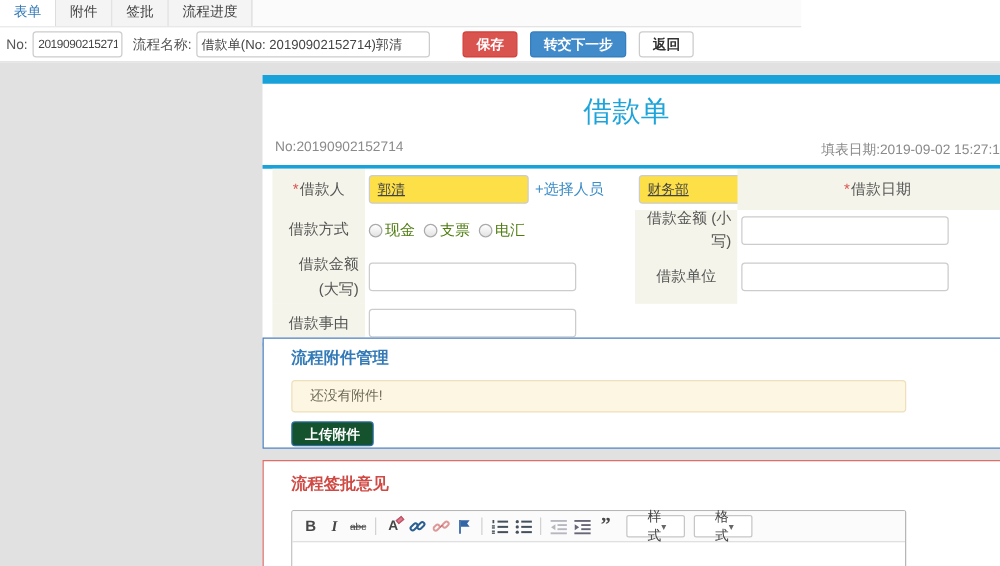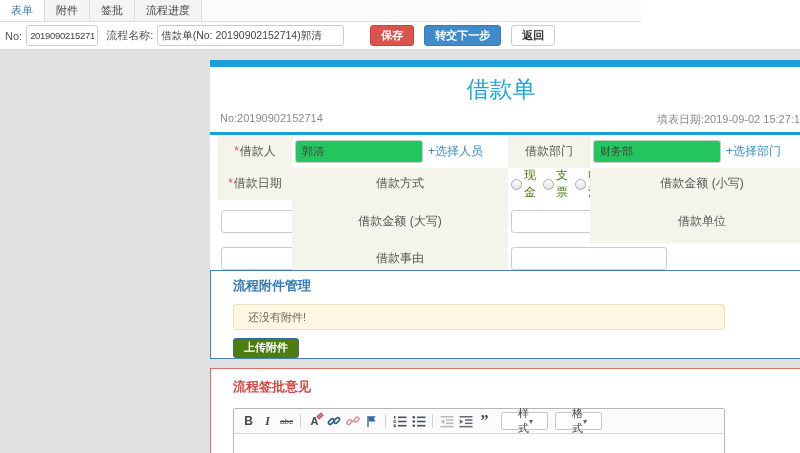--- a/index.html
+++ b/index.html
@@ -41,37 +41,37 @@
             padding-right:22px; font-size:11px; color:#8a8a8a; }
   .divider { height:3px; background:#18a2d9; }
   .form-table { display:grid; grid-template-columns:74px 216px 82px 1fr;
                 grid-template-rows:33px 32px 43px 31px; margin:0 8px; }
   .lc { background:#f4f4ea; display:flex; align-items:center; justify-content:center;
         text-align:right; font-size:12px; color:#555; padding:0 5px; line-height:1.6; }
   .ic { display:flex; align-items:center; padding-left:3px; gap:5px; font-size:12px; background:#fff; }
   .req { color:#d9534f; margin-right:1px; }
   .tin { height:23px; border:1px solid #ccc; border-radius:3px; padding:0 6px;
          font-size:11px; color:#444; background:#fff; font-family:inherit; }
-  .tin.ro { background:#22c55e; }
+  .tin.ro { background:#fde047;text-decoration:underline; }
   .w128 { width:128px; } .w116 { width:116px; } .w166 { width:166px; }
   .flink { color:#3b8dc8; font-size:12px; text-decoration:none; white-space:nowrap; }
   .radios { display:flex; align-items:center; gap:7px; color:#4d7c0f; }
   .radio-opt { display:flex; align-items:center; gap:2px; cursor:pointer; }
   .rdot { width:11px; height:11px; border:1px solid #aaa; border-radius:50%;
           background:linear-gradient(#fff,#e3e3e3); flex:0 0 auto; }
 
   
   .attach-panel { top:220px; height:89px; border:1px solid #4a7fbe; padding:6px 0 0 22px; }
   .sec-title { font-size:13px; font-weight:bold; }
   .blue-t { color:#337ab7; margin-bottom:9px; }
   .alert { width:492px; height:26px; line-height:24px; background:#fcf6e3;
            border:1px solid #eee0bb; border-radius:3px; padding-left:14px;
            font-size:11px; color:#6d6a55; margin-bottom:7px; }
   .upload { height:20px; margin-left:0; }
-  .btn.upload { background:#4d7c0f; border:1px solid #2e6da4; color:#fff; }
+  .btn.upload { background:#14532d; border:1px solid #2e6da4; color:#fff; }
 
   
   .approve-panel { top:318px; height:150px; border:1px solid #dd6e68; padding:9px 0 0 22px; }
   .red-t { color:#cf4a44; margin-bottom:12px; }
   .editor { width:492px; border:1px solid #b6b6b6; border-radius:2px; background:#fff; }
   .ed-toolbar { height:25px; background:#fbfbfb; border-bottom:1px solid #d8d8d8;
                 display:flex; align-items:center; padding:0 5px; }
   .ed-btn { display:inline-flex; align-items:center; justify-content:center;
             min-width:15px; height:16px; margin:0 2px; cursor:pointer;
             font-size:12px; color:#474747; }
@@ -126,23 +126,20 @@
 
       <div class="form-table">
 
         <div class="lc">
           <span><span class="req">*</span><span>借款人</span></span>
         </div>
         <div class="ic">
           <input class="tin ro w128" readonly="" value="郭清" style="">
           <a href="#" class="flink">+选择人员</a>
         </div>
-        <div class="lc">
-            <span>借款部门</span>
-          </div>
         <div class="ic">
           <input class="tin ro w128" readonly="" value="财务部" style="">
           <a href="#" class="flink">+选择部门</a>
         </div>
 
         <div class="lc">
           <span><span class="req">*</span><span>借款日期</span></span>
         </div>
         <div class="lc">
             <span>借款方式</span>

